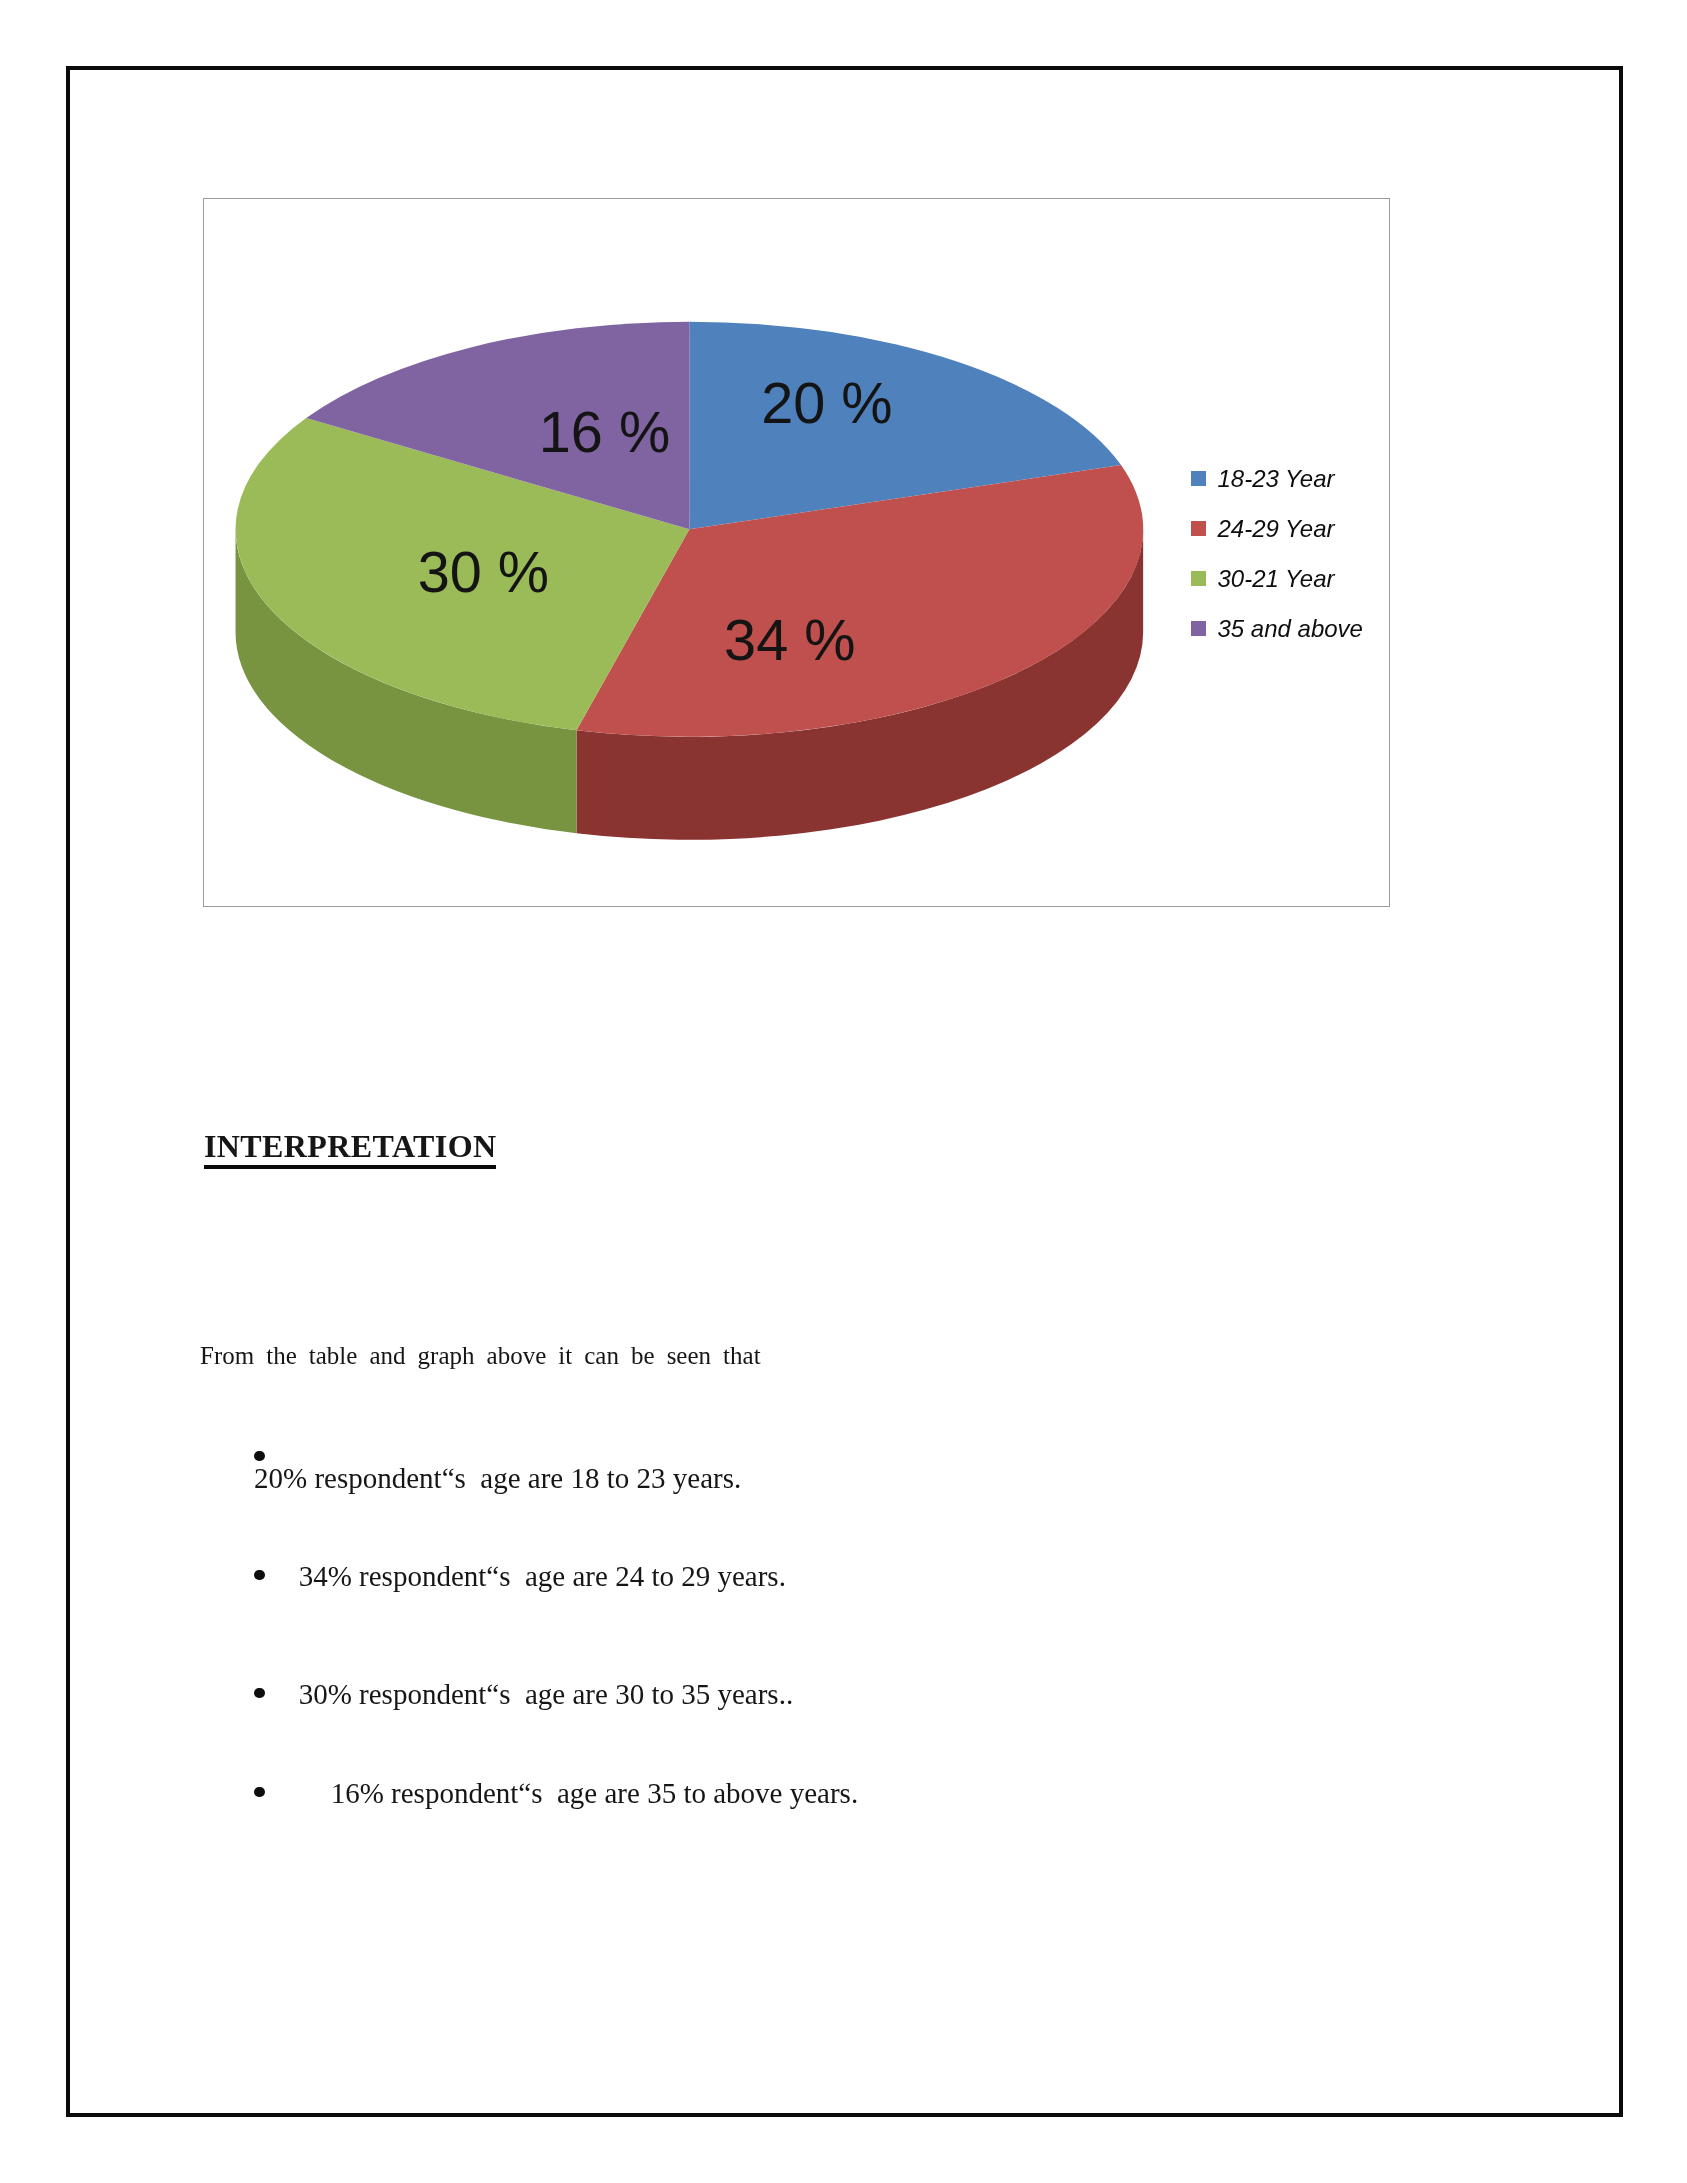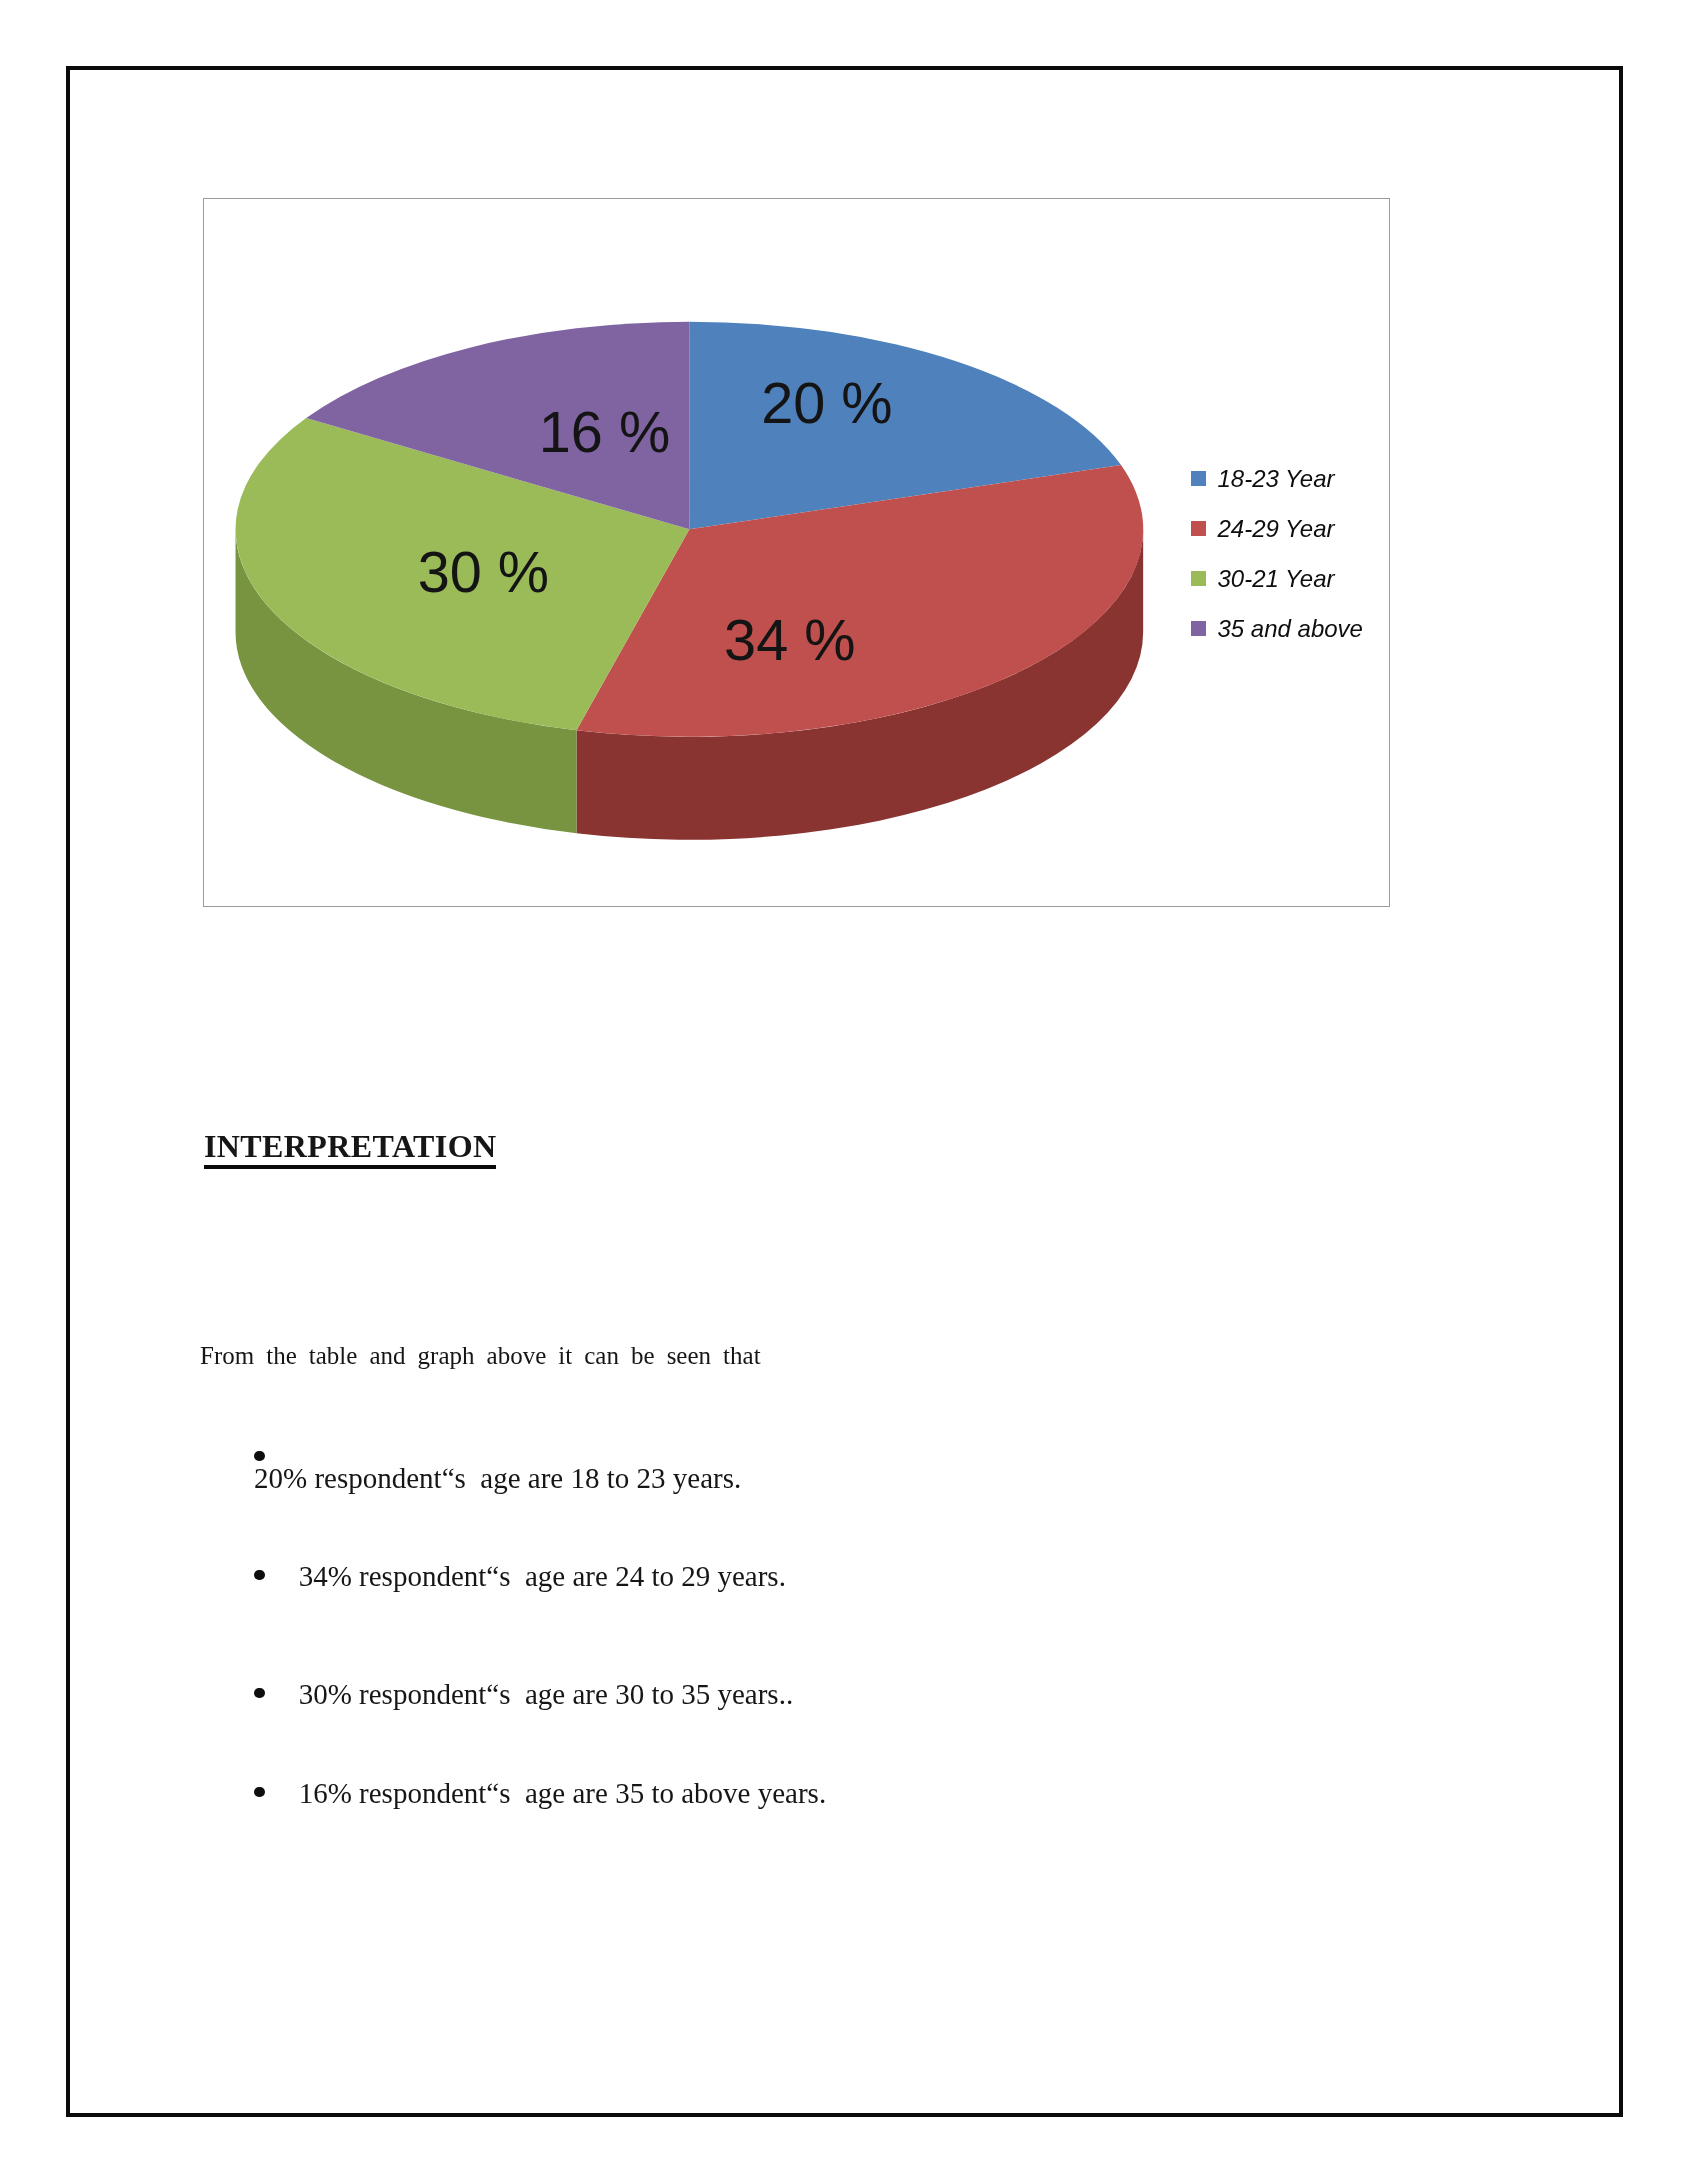--- a/index.html
+++ b/index.html
@@ -71,21 +71,21 @@
     word-spacing: 5.8px;
     white-space: pre-wrap;
   }
   .bullet-row {
     position: absolute; left: 254px;
     display: flex; align-items: flex-start;
   }
   .bullet-row.b1 { top: 1440px; flex-direction: column; }
   .bullet-row.b2 { top: 1559px; }
   .bullet-row.b3 { top: 1677px; }
-  .bullet-row.b4 { top: 1776px; }
+  .bullet-row.b4 { top: 1776px; gap: 32px; }
   .bullet-dot {
     width: 10.7px; height: 10.7px; border-radius: 50%;
     background: #0e0e0e;
     margin-top: 10.7px; margin-right: 34px;
     flex: 0 0 auto;
   }
   .bullet-text {
     font-size: 29px; line-height: 1.2;
     white-space: pre-wrap;
   }

